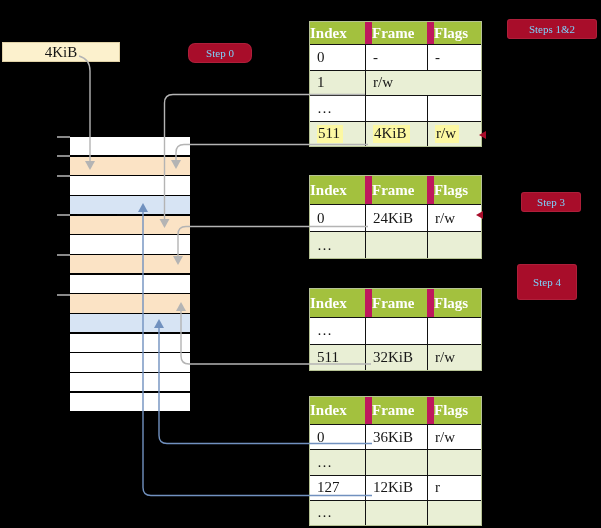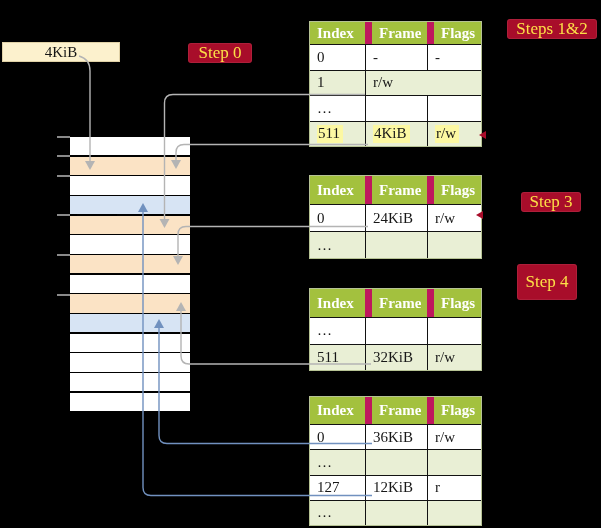--- a/index.html
+++ b/index.html
@@ -13,25 +13,25 @@
   
   .size-box{
     position:absolute;left:2px;top:42px;width:118px;height:20px;
     background:var(--cream);border:1px solid #e0d1a6;box-sizing:border-box;
     display:flex;align-items:center;justify-content:center;
     font-size:15px;color:#141414;z-index:4;
   }
 
   
   .step{
-    position:absolute;background:var(--badge-red);color:#fde047;
-    font-size:17px;display:flex;align-items:center;justify-content:center;
+    position:absolute;background:var(--badge-red);color:#7dd3fc;
+    font-size:11px;display:flex;align-items:center;justify-content:center;
     border-radius:3px;z-index:4;box-shadow:inset 0 0 0 1px rgba(255,255,255,0.08);
   }
-  #step0{left:188px;top:43px;width:64px;height:20px;}
+  #step0{left:188px;top:43px;width:64px;height:20px;border-radius:7px;}
   #steps12{left:507px;top:19px;width:90px;height:20px;}
   #step3{left:521px;top:157px;width:60px;height:20px;margin-top:35px;}
   #step4{left:517px;top:264px;width:60px;height:36px;}
 
   
   .memcol{
     position:absolute;left:70px;top:137px;width:120px;height:274px;
     display:flex;flex-direction:column;gap:1.5px;background:#000;z-index:1;
   }
   .mrow{flex:1;}
@@ -51,21 +51,21 @@
   }
   #table0{top:21px;height:126px;}
   #table1{top:175px;height:84px;}
   #table2{top:288px;height:83px;}
   #table3{top:396px;height:130px;}
   .hdr{display:flex;background:var(--header-green);color:#fff;font-weight:bold;flex:none;}
   #table0 .hdr{height:22px;}
   #table1 .hdr{height:28px;}
   #table2 .hdr{height:28px;}
   #table3 .hdr{height:27px;}
-  .hcell{box-sizing:border-box;padding-left:7px;display:flex;align-items:center;}
+  .hcell{box-sizing:border-box;display:flex;align-items:center;}
   .hcell + .hcell{border-left:7px solid #be185d;}
   .row{display:flex;flex:1;}
   .hdr + .row, .row + .row{border-top:1px solid #121212;}
   .row.green{background:var(--row-green);}
   .cell{box-sizing:border-box;padding-left:7px;display:flex;align-items:center;overflow:hidden;}
   .cell + .cell{border-left:1px solid #121212;}
   .c0{width:55px;flex:none;}
   .c1{width:62px;flex:none;}
   .c2{flex:1;}
   .row.hl .cellt{background:var(--highlight-yellow);padding:0 3px 1px 1px;}

